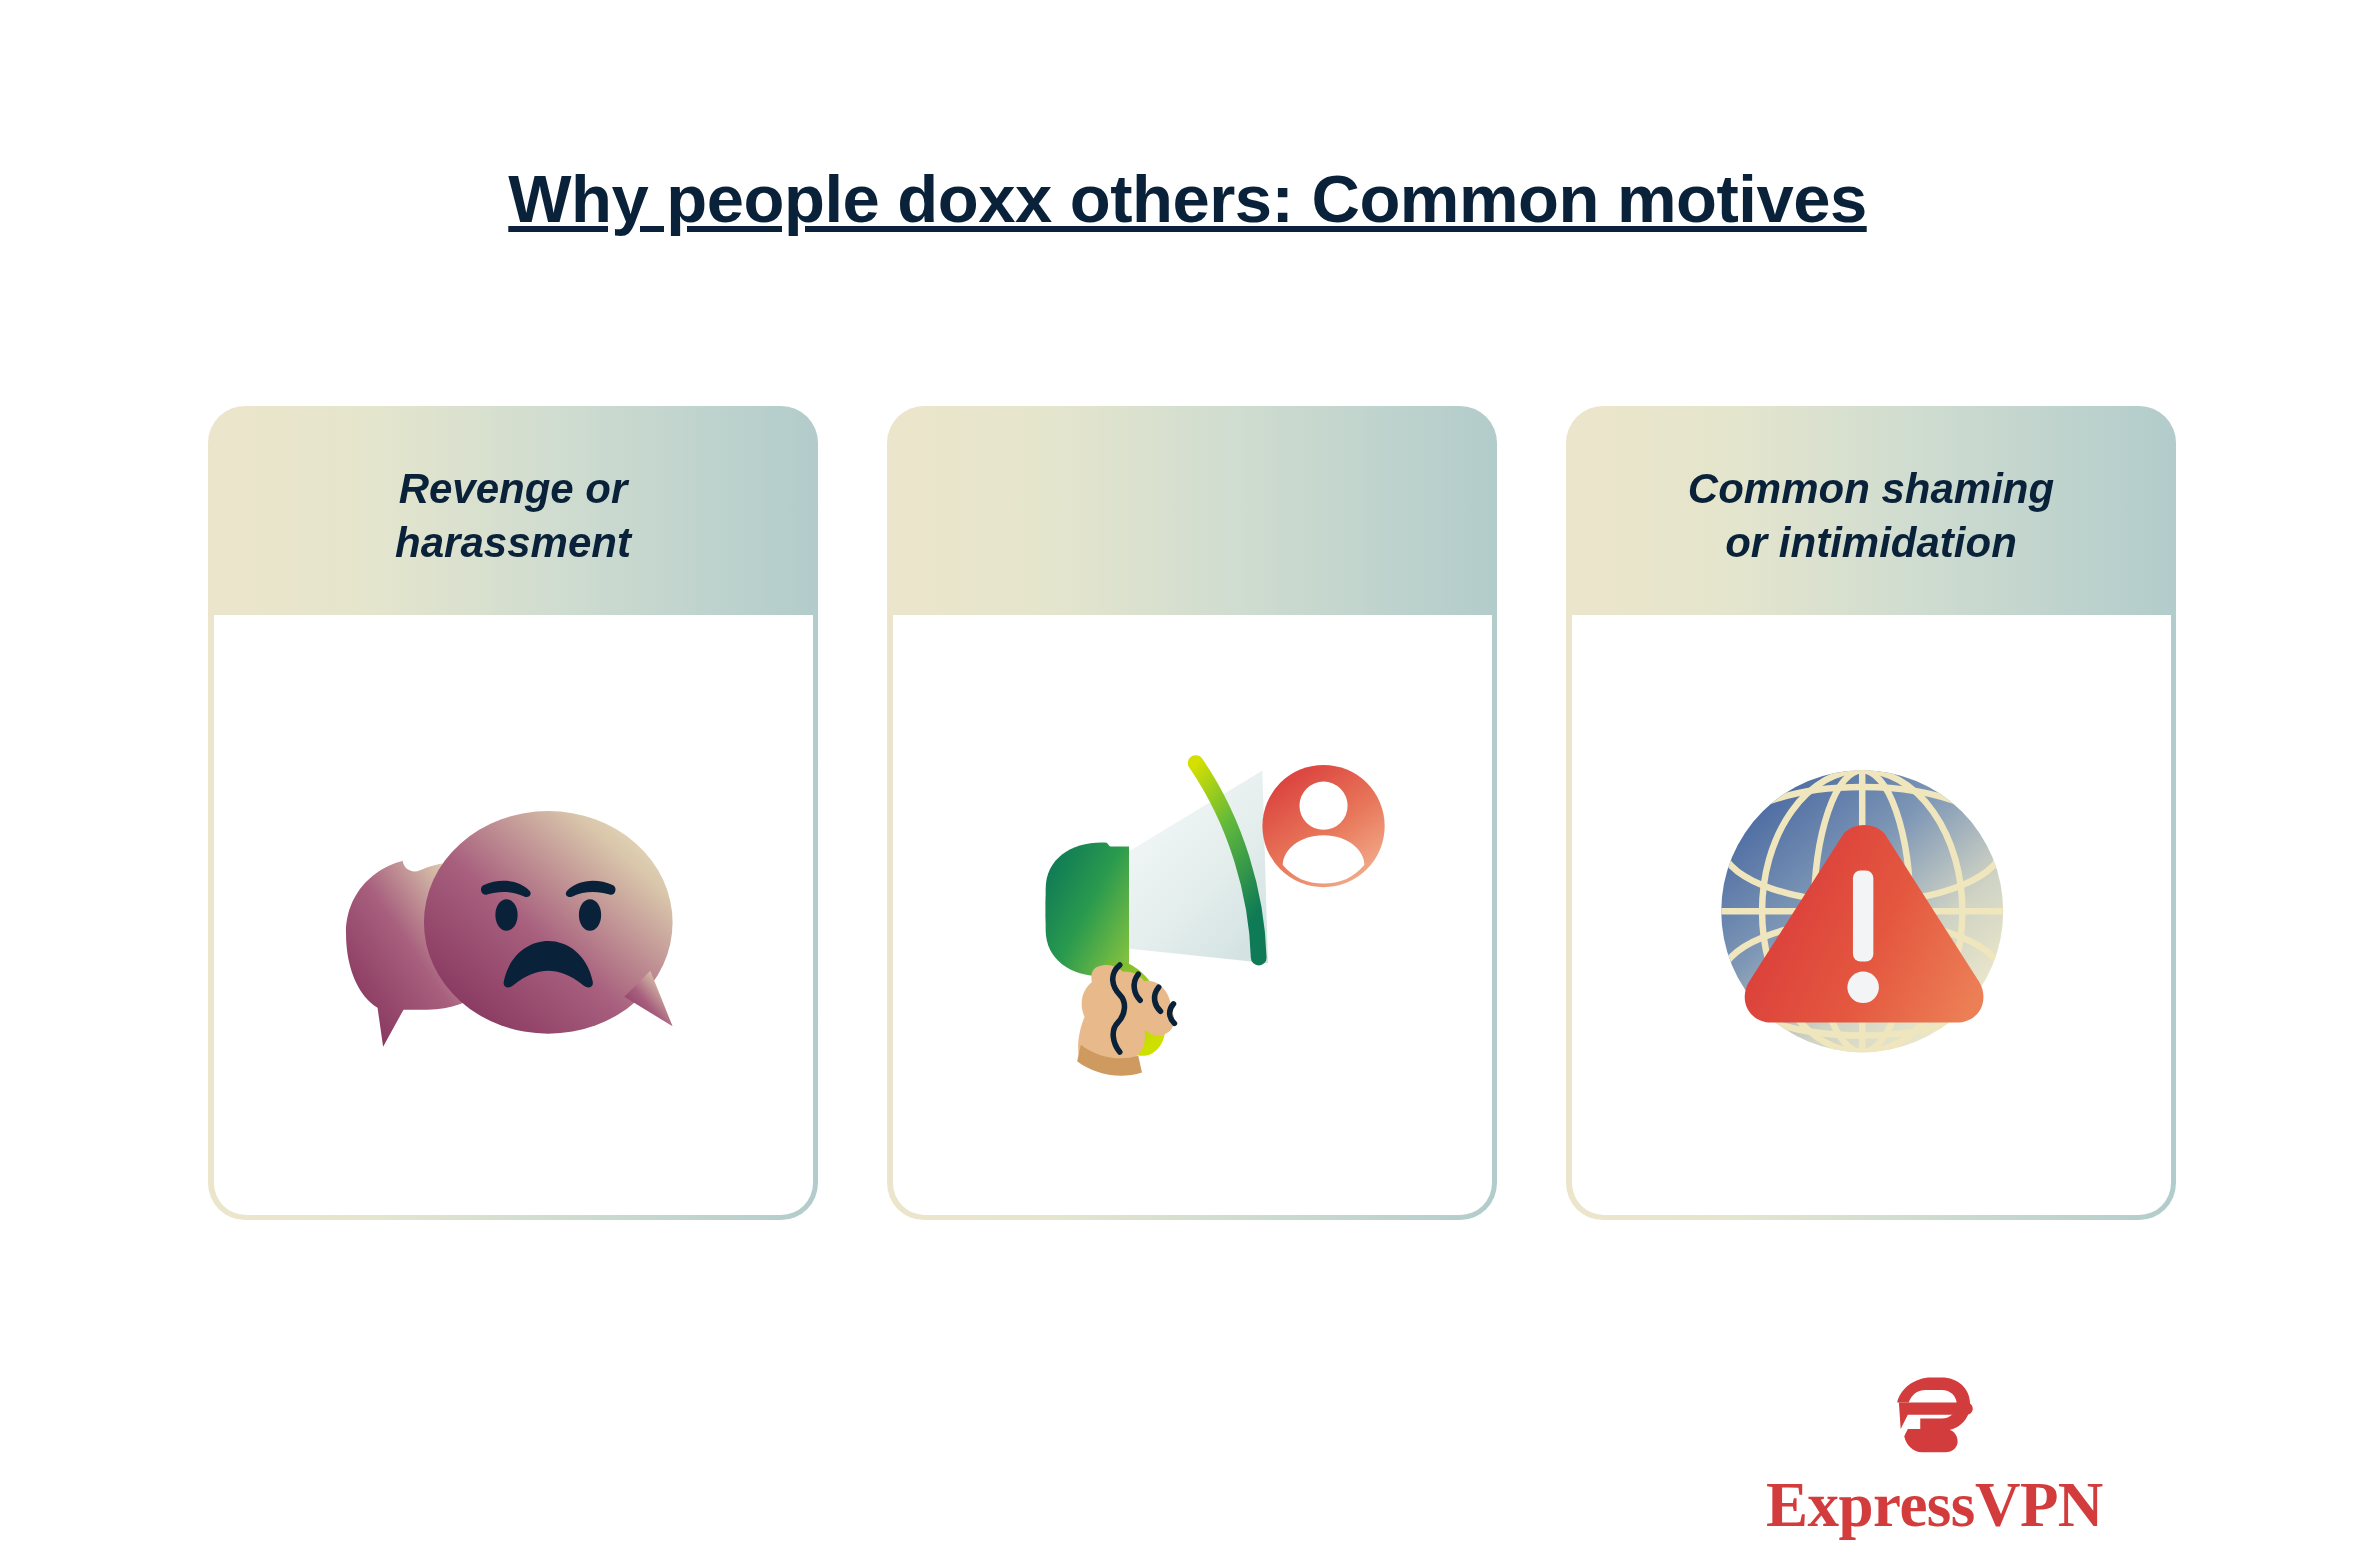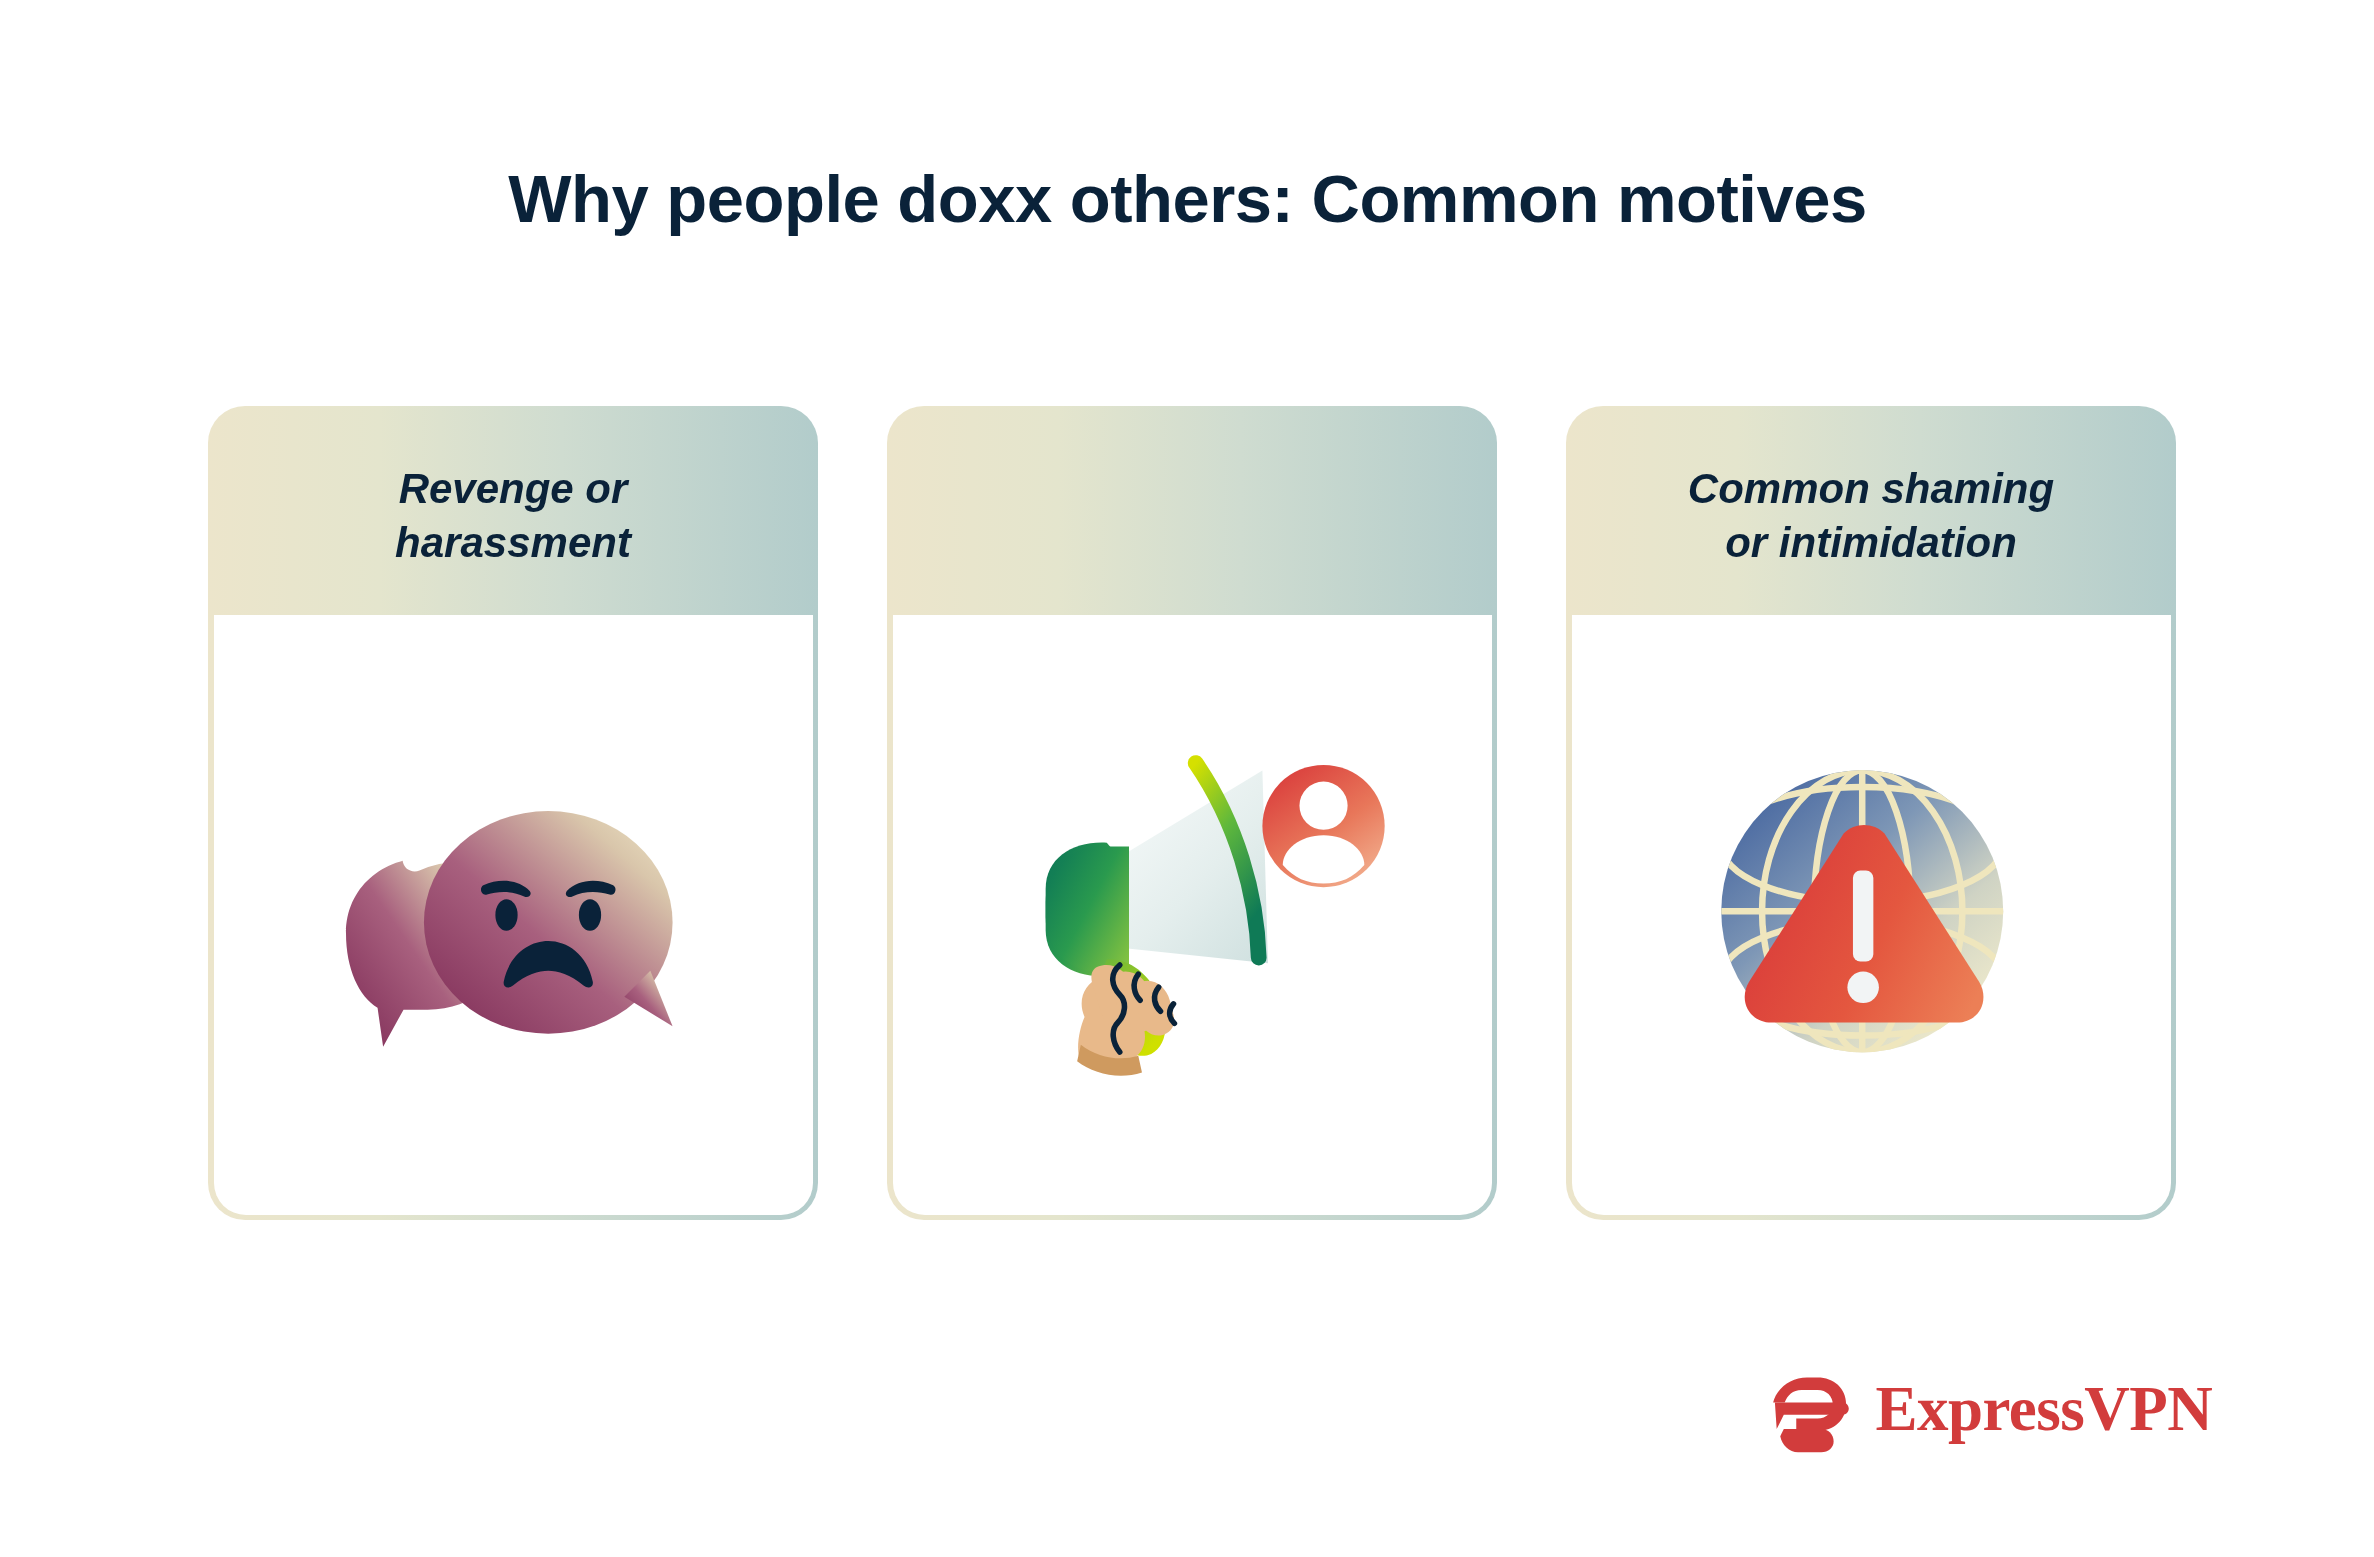--- a/index.html
+++ b/index.html
@@ -25,20 +25,21 @@
     position: absolute;
     top: 160px;
     left: 0;
     width: 2375px;
     text-align: center;
     font-size: 67px;
     font-weight: 700;
     letter-spacing: -0.5px;
     color: #0a2239;
     line-height: 1.15;
+    text-decoration: underline;
   }
 
   
   .card-row {
     position: absolute;
     top: 406px;
     left: 208px;
     width: 1968px;
     height: 814px;
     display: flex;
@@ -114,20 +115,21 @@
   .card-illustration svg { display: block; }
 
   
   .brand-logo {
     position: absolute;
     left: 1766px;
     top: 1365px;
     display: flex;
     align-items: center;
     gap: 20.4px;
+    flex-direction: column;
   }
 
   .brand-mark { width: 89px; height: 89px; display: block; }
 
   .brand-wordmark {
     font-family: "Liberation Serif", serif;
     font-size: 63px;
     font-weight: 700;
     color: #d23c3c;
     letter-spacing: -0.5px;

